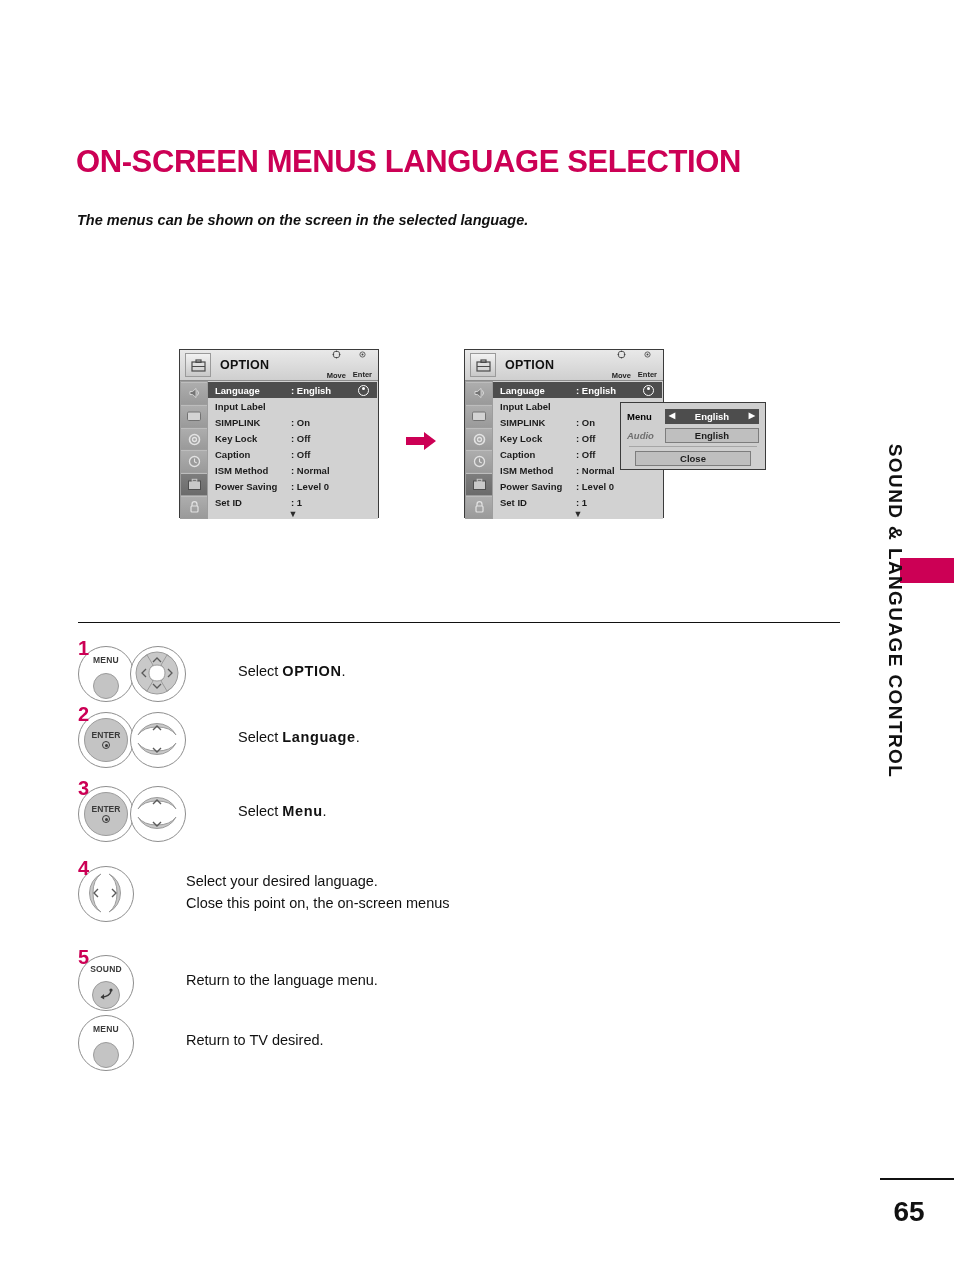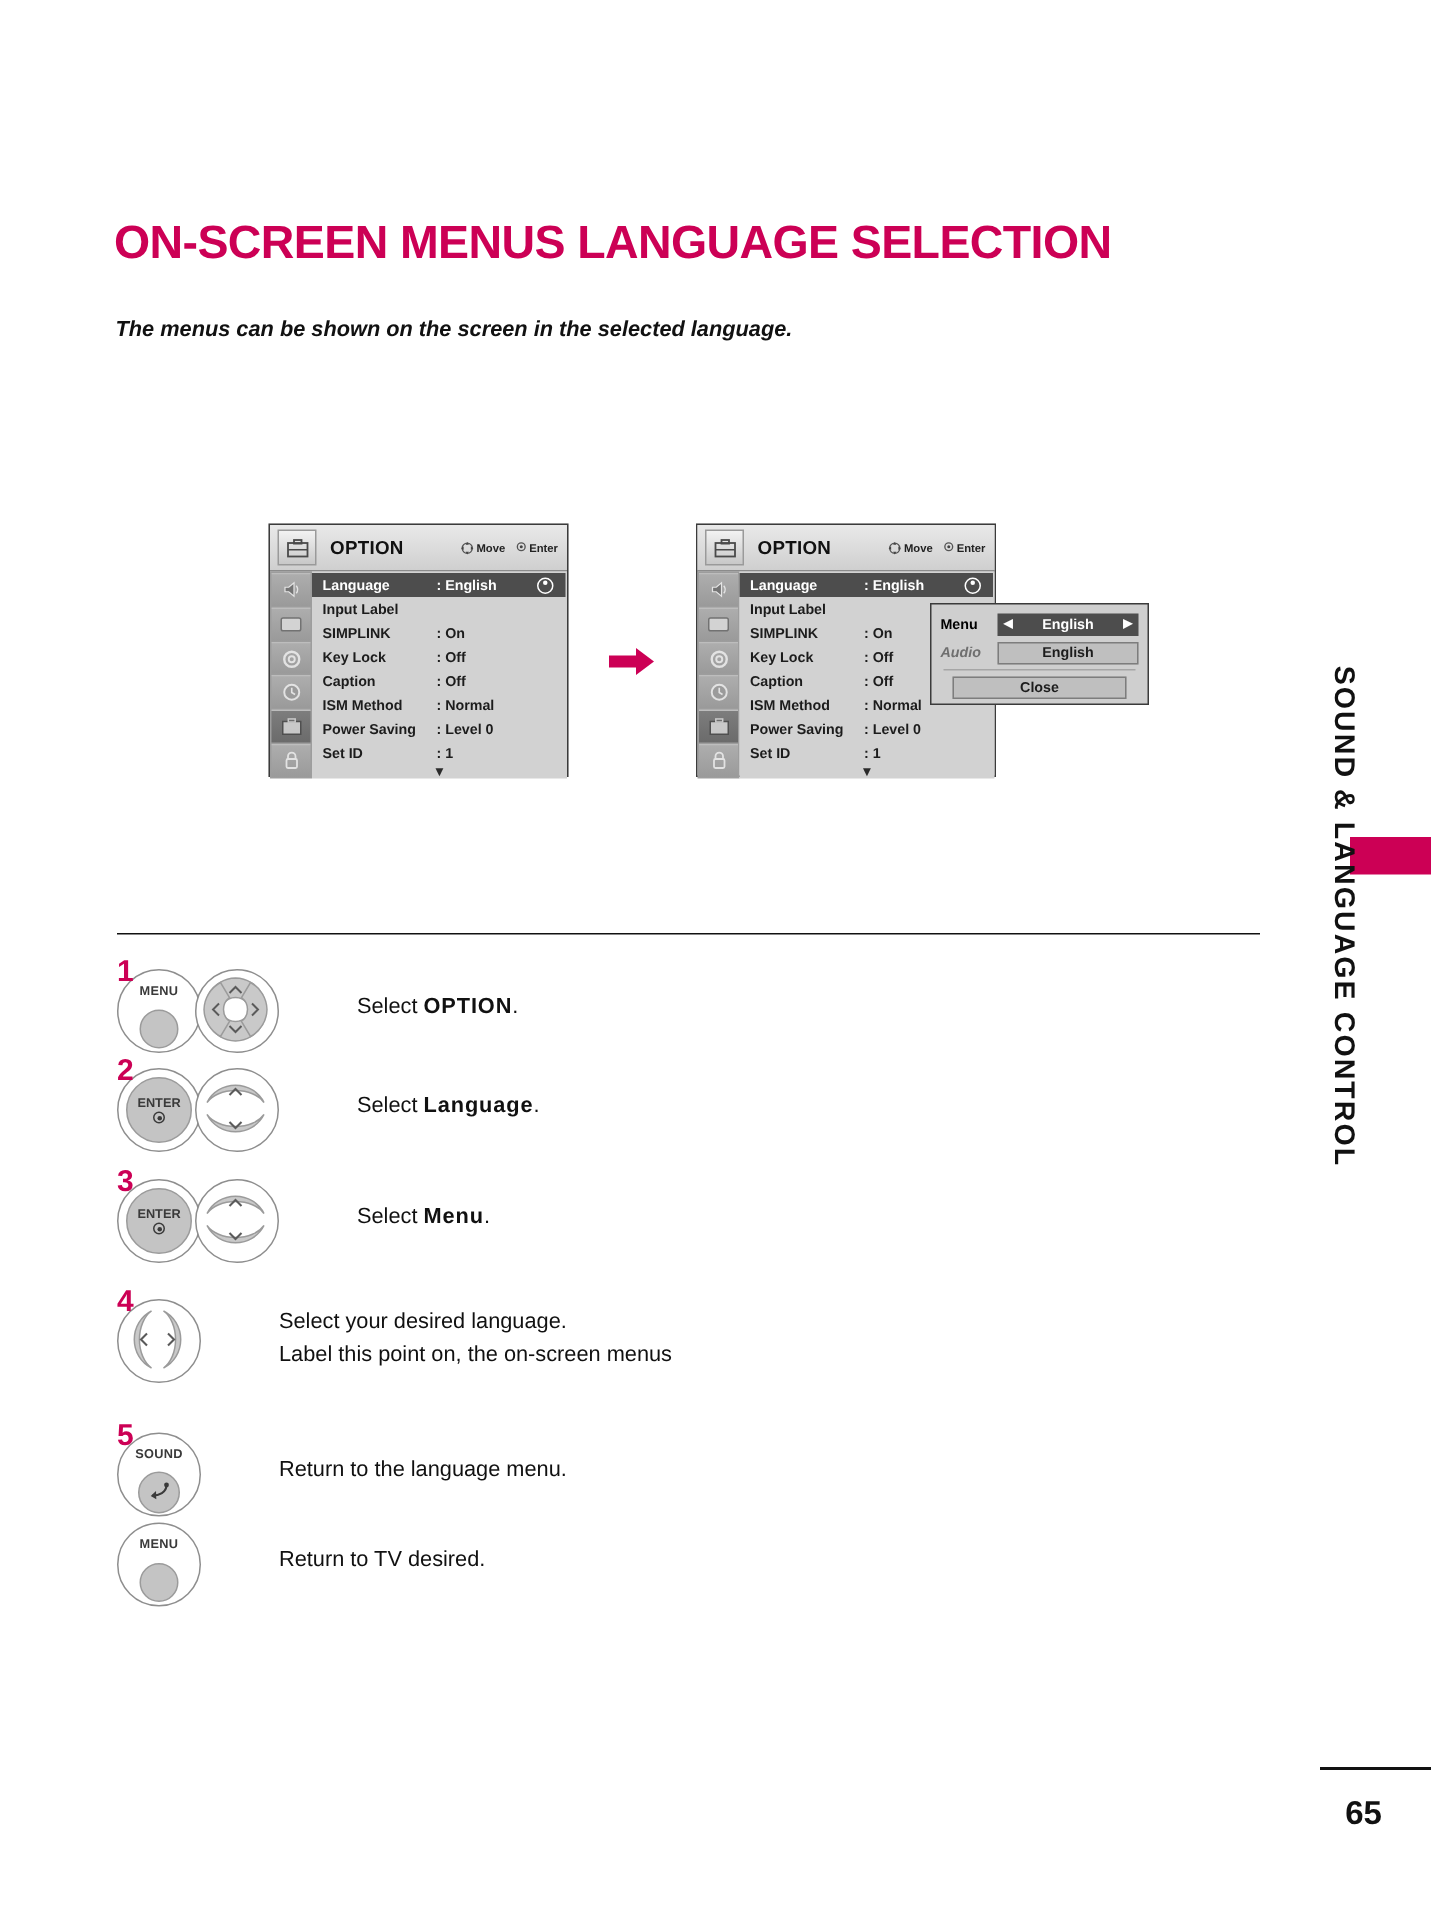--- a/index.html
+++ b/index.html
@@ -73,21 +73,21 @@
   .osd-hints {
     position: absolute;
     right: 6px;
     display: flex;
     align-items: center;
     gap: 7px;
     font-size: 7.5px;
     font-weight: bold;
     color: #222;
   }
-  .osd-hints .hint { display: flex; align-items: flex-start; gap: 2px; }
+  .osd-hints .hint { display: flex; align-items: center; gap: 12px; flex-direction: column; }
 
   .osd-body { display: flex; height: 138px; }
 
   .osd-rail {
     width: 28px;
     background: #9d9d9d;
     display: flex;
     flex-direction: column;
     padding-top: 1px;
   }
@@ -352,21 +352,21 @@
     width: 74px;
     height: 1.6px;
     background: #111;
   }
   .page-no {
     position: absolute;
     left: 880px;
     top: 1196px;
     width: 58px;
     text-align: center;
-    font-size: 22px;
+    font-size: 28px;
     font-weight: bold;
     color: #111;
   }
 </style>
 </head>
 <body>
 
 <div class="page-title">ON-SCREEN MENUS LANGUAGE SELECTION</div>
 <div class="page-subtitle">The menus can be shown on the screen in the selected language.</div>
 
@@ -687,21 +687,21 @@
   <div class="btn">
     <svg width="52" height="52" viewBox="0 0 52 52" style="position:absolute;left:0;top:0;" aria-hidden="true">
       <path d="M22 7 A20 21 0 0 0 22 45 A14 21 0 0 1 22 7 Z" fill="#c9c9c9" stroke="#9b9b9b" stroke-width="1"></path>
       <path d="M30 7 A20 21 0 0 1 30 45 A14 21 0 0 0 30 7 Z" fill="#c9c9c9" stroke="#9b9b9b" stroke-width="1"></path>
       <path d="M19 22 L15 26 L19 30" fill="none" stroke="#5a5a5a" stroke-width="1.4"></path>
       <path d="M33 22 L37 26 L33 30" fill="none" stroke="#5a5a5a" stroke-width="1.4"></path>
     </svg>
   </div>
   <div class="step-text multi">
     <div>Select your desired language.</div>
-    <div>Label this point on, the on-screen menus</div>
+    <div>Close this point on, the on-screen menus</div>
   </div>
 </div>
 
 <div class="step" style="left:78px; top:955px;">
   <div class="step-num" style="left:0px; top:-8px;">5</div>
   <div class="btn">
     <div class="btn-cap">SOUND</div>
     <div class="btn-circle" style="top:25px;width:26px;height:26px;">
       <svg width="18" height="14" viewBox="0 0 18 14" style="position:absolute;left:4px;top:6px;" aria-hidden="true">
         <path d="M14 2 C14 7, 9 9, 4.5 9" fill="none" stroke="#3a3a3a" stroke-width="1.4"></path>

